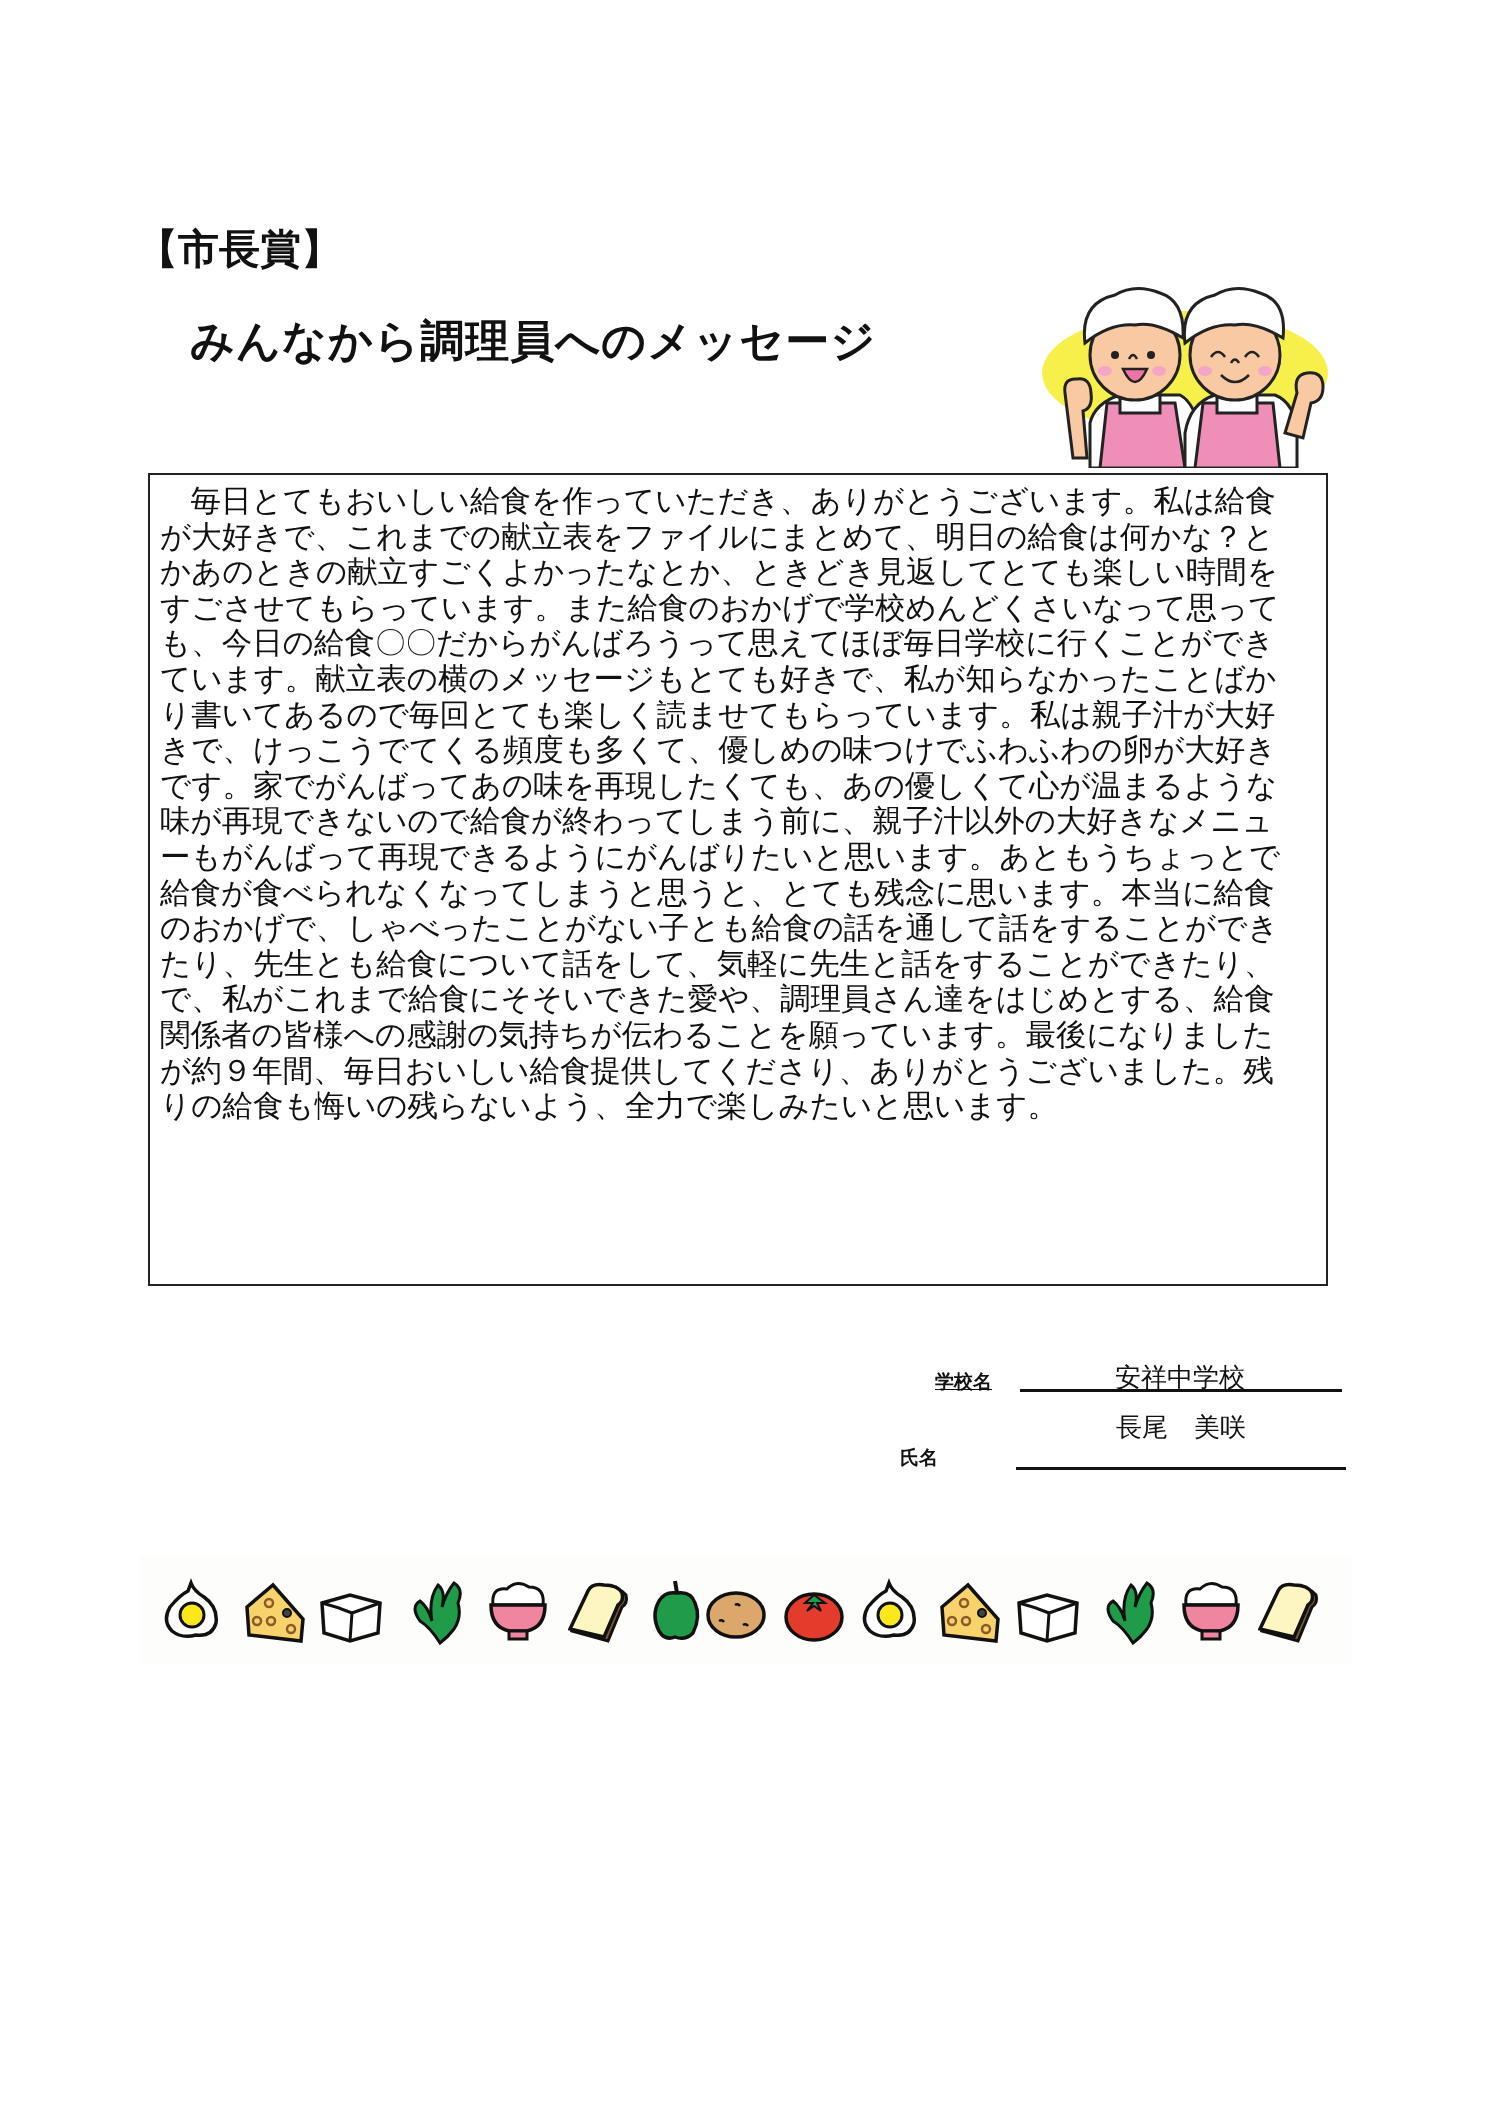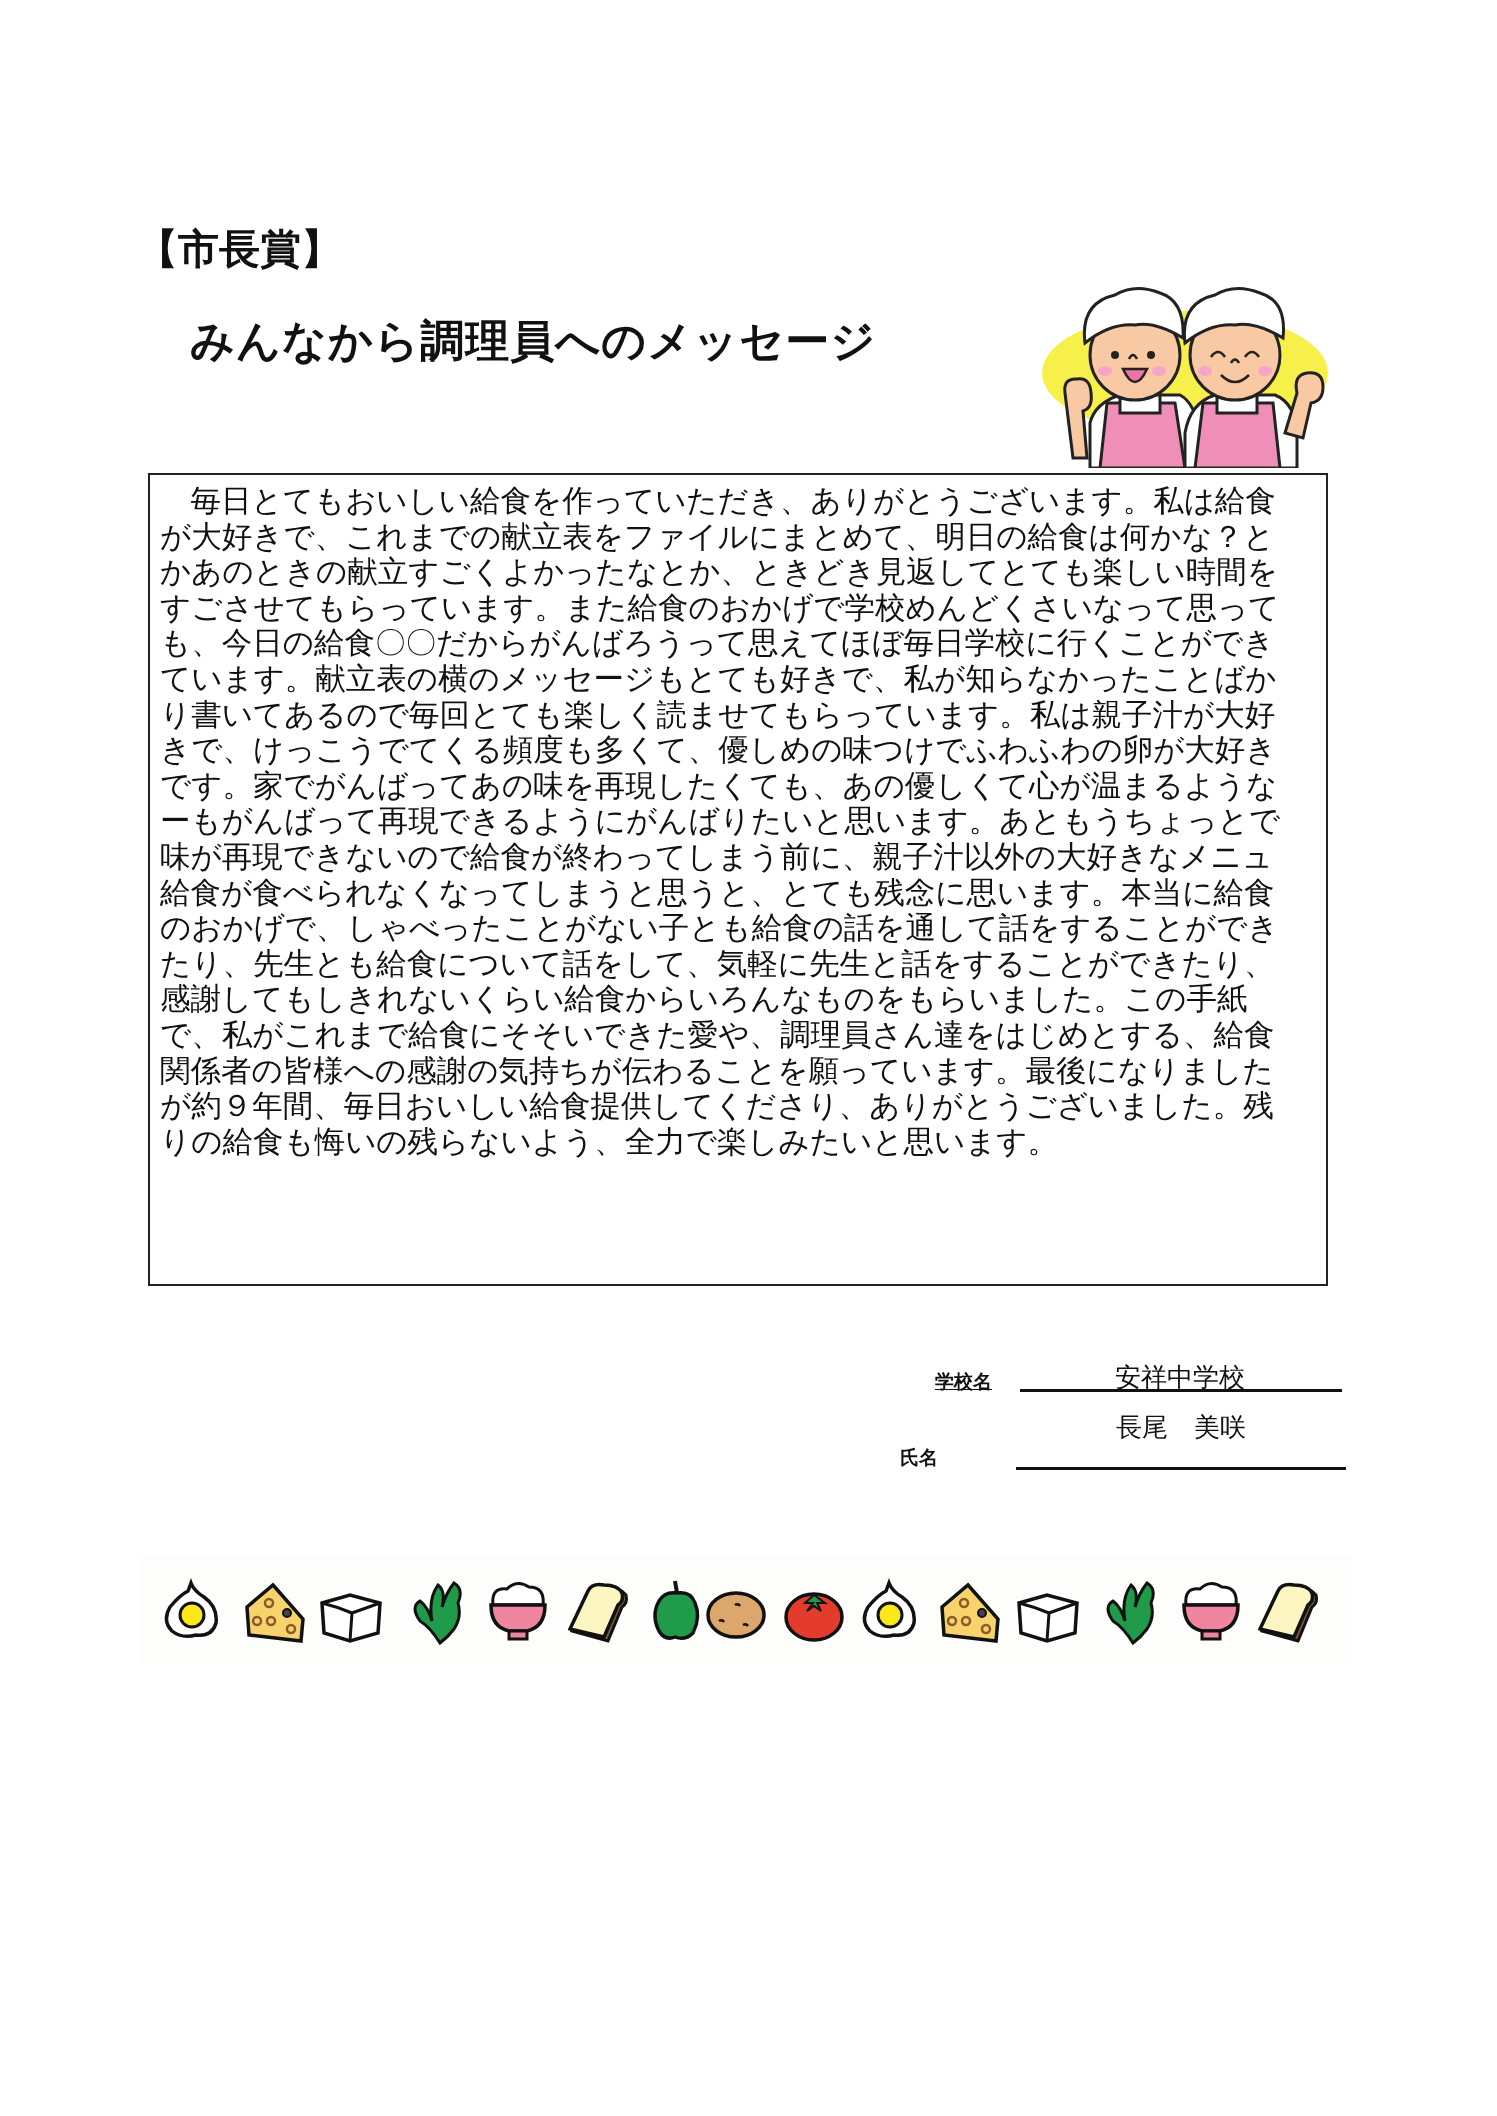--- a/index.html
+++ b/index.html
@@ -91,26 +91,25 @@
 <div class="msgtext">
   <div>　毎日とてもおいしい給食を作っていただき、ありがとうございます。私は給食</div>
   <div>が大好きで、これまでの献立表をファイルにまとめて、明日の給食は何かな？と</div>
   <div>かあのときの献立すごくよかったなとか、ときどき見返してとても楽しい時間を</div>
   <div>すごさせてもらっています。また給食のおかげで学校めんどくさいなって思って</div>
   <div>も、今日の給食〇〇だからがんばろうって思えてほぼ毎日学校に行くことができ</div>
   <div>ています。献立表の横のメッセージもとても好きで、私が知らなかったことばか</div>
   <div>り書いてあるので毎回とても楽しく読ませてもらっています。私は親子汁が大好</div>
   <div>きで、けっこうでてくる頻度も多くて、優しめの味つけでふわふわの卵が大好き</div>
   <div>です。家でがんばってあの味を再現したくても、あの優しくて心が温まるような</div>
+  <div>味が再現できないので給食が終わってしまう前に、親子汁以外の大好きなメニュ</div>
   <div>ーもがんばって再現できるようにがんばりたいと思います。あともうちょっとで</div>
-  <div>味が再現できないので給食が終わってしまう前に、親子汁以外の大好きなメニュ</div>
   <div>給食が食べられなくなってしまうと思うと、とても残念に思います。本当に給食</div>
   <div>のおかげで、しゃべったことがない子とも給食の話を通して話をすることができ</div>
   <div>たり、先生とも給食について話をして、気軽に先生と話をすることができたり、</div>
-  <div>感謝してもしきれないくらい給食からいろんなものをもらいました。この手紙</div>
   <div>で、私がこれまで給食にそそいできた愛や、調理員さん達をはじめとする、給食</div>
   <div>関係者の皆様への感謝の気持ちが伝わることを願っています。最後になりました</div>
   <div>が約９年間、毎日おいしい給食提供してくださり、ありがとうございました。残</div>
   <div>りの給食も悔いの残らないよう、全力で楽しみたいと思います。</div>
 </div>
 
 <div class="field-label" style="left:935px; top:1369px;text-decoration:underline;">学校名</div>
 <div class="field-value" style="left:1020px; top:1360px; width:320px;">安祥中学校</div>
 <div class="field-line" style="left:1020px; top:1389px; width:322px;"></div>
 

